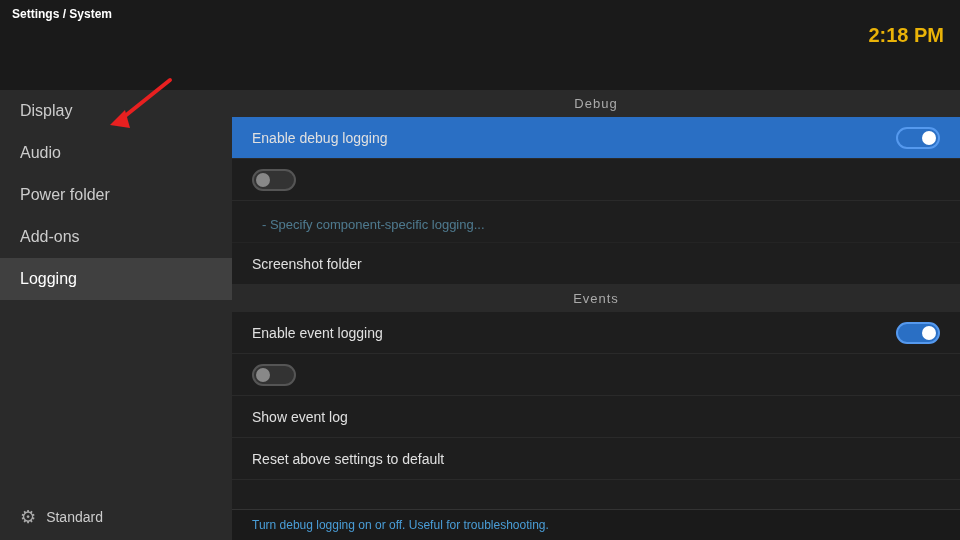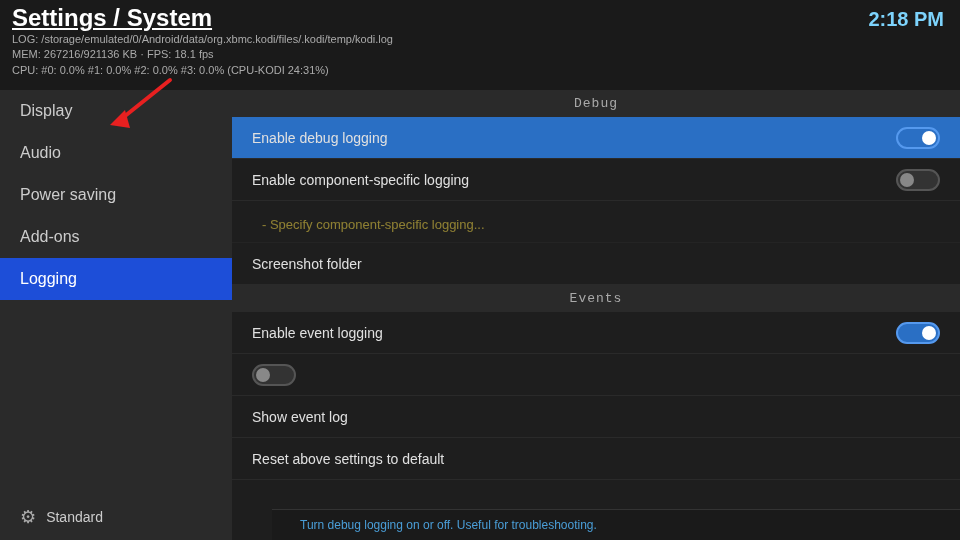--- a/index.html
+++ b/index.html
@@ -17,37 +17,36 @@
     .top-bar {
       position: absolute;
       top: 0;
       left: 0;
       right: 0;
       background: #1a1a1a;
       padding: 4px 12px;
       z-index: 10;
     }
     .top-bar-title {
-      font-size: 24px;
+      font-size: 12px;
       font-weight: bold;
       color: #ffffff;
-      text-decoration: underline;
     }
     .top-bar-log {
       font-size: 11px;
       color: #aaaaaa;
       line-height: 1.4;
     }
     .top-bar-time {
       position: absolute;
-      top: 8px;
+      top: 24px;
       right: 16px;
       font-size: 20px;
       font-weight: bold;
-      color: #7dd3fc;
+      color: #eab308;
     }
 
     
     .arrow-annotation {
       position: absolute;
       top: 70px;
       left: 100px;
       z-index: 20;
       pointer-events: none;
     }
@@ -74,21 +73,21 @@
       display: flex;
       flex-direction: column;
     }
     .sidebar-item {
       padding: 12px 20px;
       font-size: 16px;
       color: #cccccc;
       cursor: pointer;
     }
     .sidebar-item.active {
-      background: #1d4ed8;
+      background: #404040;
       color: #ffffff;
     }
 
     .sidebar-bottom {
       margin-top: auto;
       padding: 12px 20px;
       display: flex;
       align-items: center;
       gap: 10px;
       color: #cccccc;
@@ -108,21 +107,20 @@
     }
 
     
     .section-header {
       background: #2a2a2a;
       text-align: center;
       padding: 6px;
       font-size: 13px;
       color: #aaaaaa;
       letter-spacing: 1px;
-      font-family: Liberation Mono, monospace;
     }
 
     
     .settings-list {
       flex: 1;
       overflow: hidden;
     }
     .setting-row {
       display: flex;
       align-items: center;
@@ -136,21 +134,21 @@
     }
     .setting-row.dimmed {
       opacity: 0.5;
     }
     .setting-label {
       font-size: 14px;
       color: #e0e0e0;
     }
     .setting-label.sub {
       font-size: 13px;
-      color: #fde047;
+      color: #7dd3fc;
       padding-left: 10px;
       margin-top: 6px;
     }
 
     
     .toggle {
       width: 44px;
       height: 22px;
       border-radius: 11px;
       position: relative;
@@ -177,57 +175,51 @@
     }
     .toggle.off .toggle-knob {
       left: 2px;
       background: #888888;
     }
 
     
     .status-bar {
       background: #1a1a1a;
       border-top: 1px solid #333;
-      padding: 8px 28px;
+      padding: 8px 20px;
       font-size: 12px;
       color: #4a9ed8;
-      margin-left: 40px;
     }
   </style>
 </head>
 <body>
 
 <div class="top-bar">
   <span class="top-bar-title">Settings / System</span>
-  <div class="top-bar-log">
-    <div>LOG: /storage/emulated/0/Android/data/org.xbmc.kodi/files/.kodi/temp/kodi.log</div>
-    <div>MEM: 267216/921136 KB · FPS: 18.1 fps</div>
-    <div>CPU: #0: 0.0% #1: 0.0% #2: 0.0% #3: 0.0% (CPU-KODI 24:31%)</div>
-  </div>
   <div class="top-bar-time">2:18 PM</div>
 </div>
 
 <div class="arrow-annotation">
   <svg class="arrow-svg" viewBox="0 0 80 60" fill="none" xmlns="http://www.w3.org/2000/svg">
     <path d="M70 10 L20 50" stroke="#e82020" stroke-width="4" stroke-linecap="round"></path>
     <polygon points="10,55 25,40 30,58" fill="#e82020"></polygon>
   </svg>
 </div>
 
 <div class="main-layout">
 
   <div class="sidebar">
     <div class="sidebar-item">
       <span>Display</span>
     </div>
     <div class="sidebar-item">
       <span>Audio</span>
     </div>
     <div class="sidebar-item">
-      <span>Power saving</span>
+      <span>Power folder</span>
     </div>
     <div class="sidebar-item">
       <span>Add-ons</span>
     </div>
     <div class="sidebar-item active">
       <span>Logging</span>
     </div>
 
     <div class="sidebar-bottom">
       <span class="gear-icon">⚙</span>
@@ -241,21 +233,20 @@
       <div class="section-header">Debug</div>
 
       <div class="setting-row highlighted">
         <span class="setting-label">Enable debug logging</span>
         <div class="toggle on">
           <div class="toggle-knob"></div>
         </div>
       </div>
 
       <div class="setting-row">
-        <span class="setting-label">Enable component-specific logging</span>
         <div class="toggle off">
           <div class="toggle-knob"></div>
         </div>
       </div>
 
       <div class="setting-row dimmed">
         <span class="setting-label sub">- Specify component-specific logging...</span>
       </div>
 
       <div class="setting-row">

